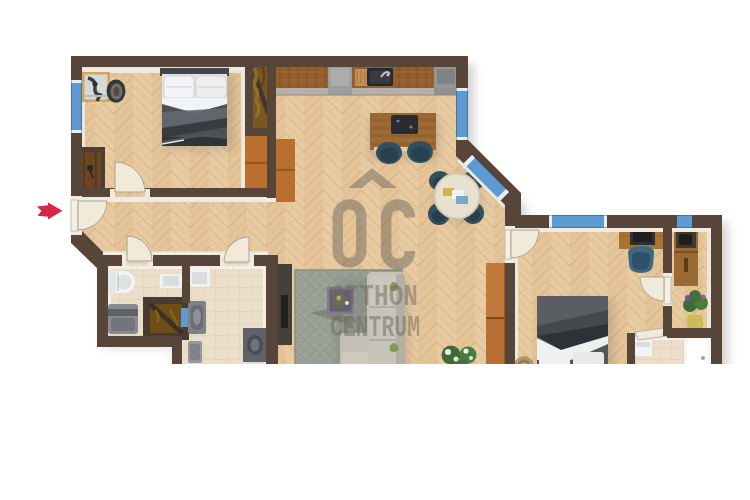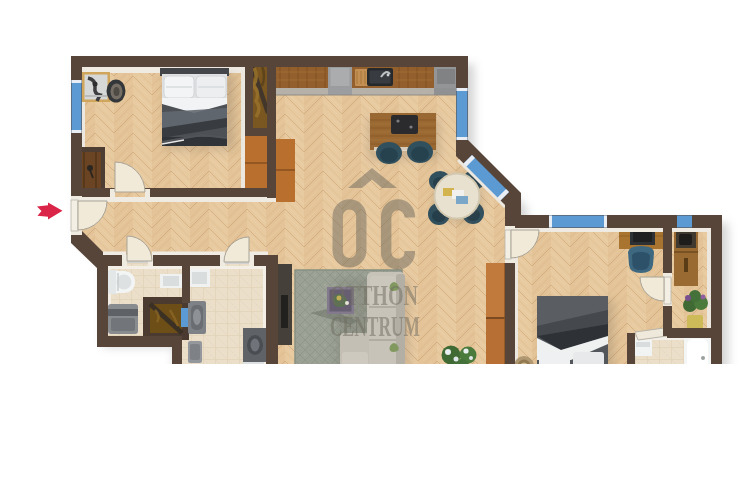--- a/index.html
+++ b/index.html
@@ -1,17 +1,17 @@
 <!DOCTYPE html>
 <html><head>
 <meta charset="utf-8">
 <style>
   html,body{margin:0;padding:0;background:#ffffff;}
   #stage{position:relative;width:750px;height:364px;background:#ffffff;overflow:hidden;
-         font-family:Liberation Serif, serif;text-align:center;}
+         font-family:Liberation Mono, monospace;text-align:center;}
 </style>
 </head>
 <body>
 <div id="stage">
 <svg width="750" height="500" viewBox="0 0 750 500" xmlns="http://www.w3.org/2000/svg">
 <defs>
   <pattern id="wood" width="38" height="19" patternUnits="userSpaceOnUse">
     <rect width="38" height="19" fill="#e8caa1"></rect>
     <rect x="0" width="19" height="19" fill="#e3c397"></rect>
     <path d="M0,19 L19,0 M19,0 L38,19" stroke="#c49a68" stroke-width="1" fill="none" opacity="0.5"></path>

